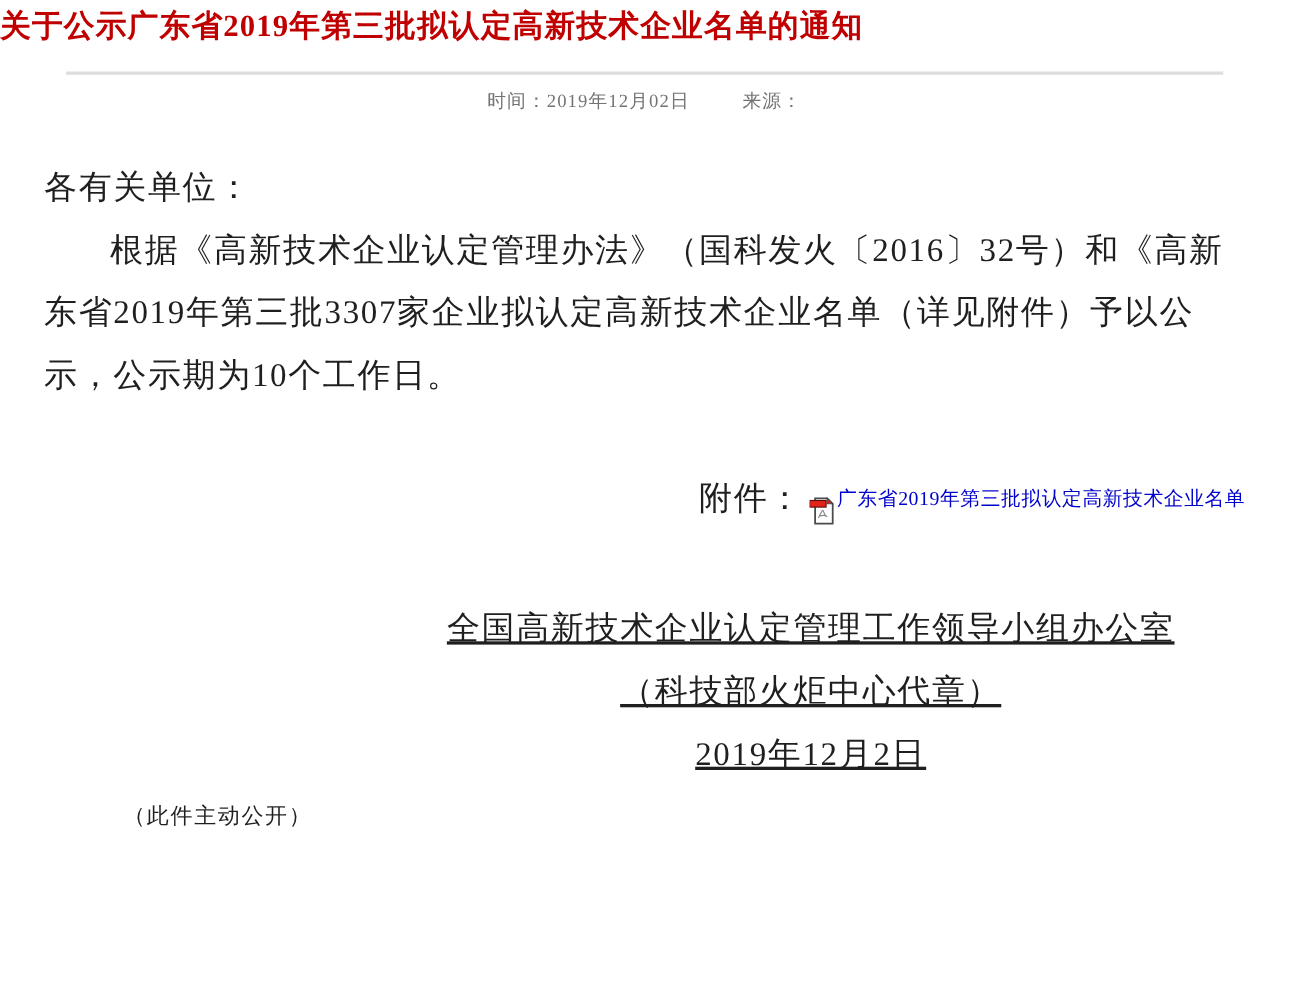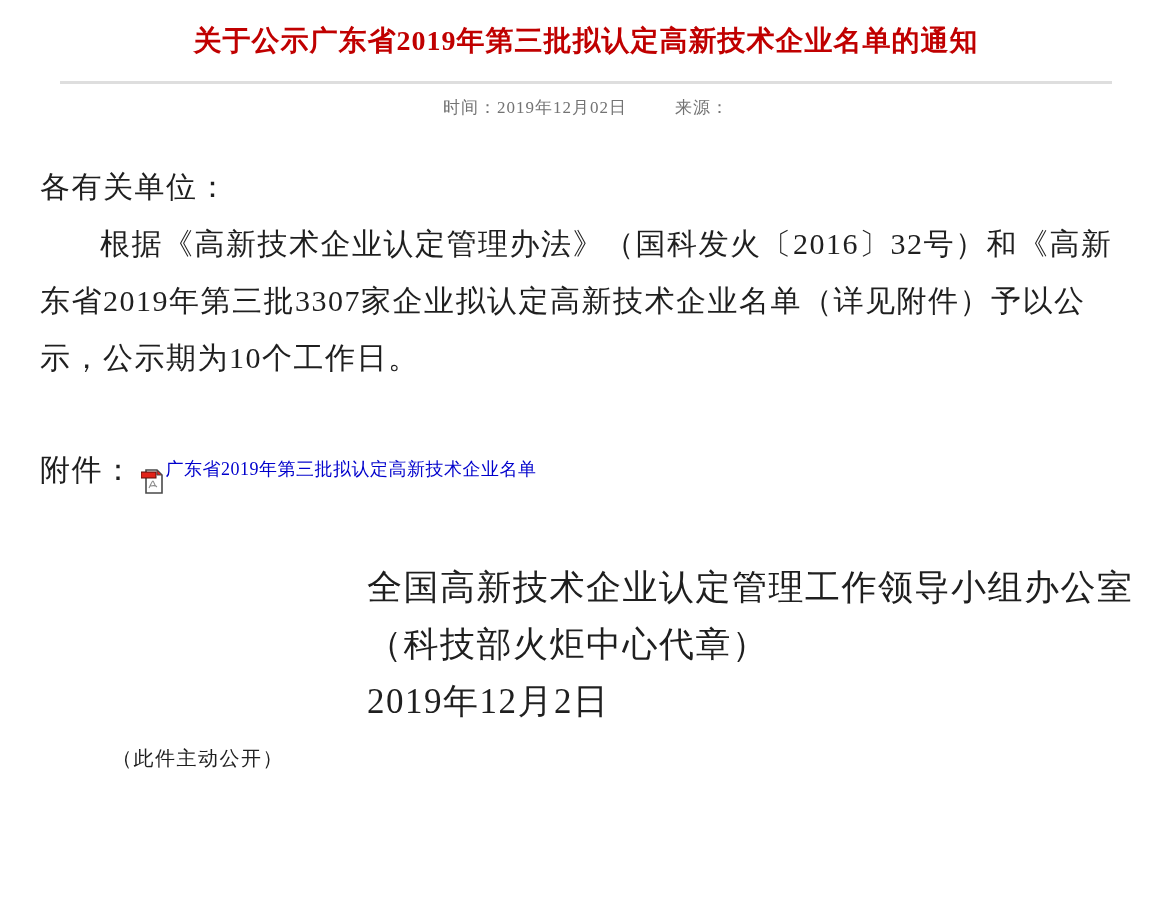--- a/index.html
+++ b/index.html
@@ -6,22 +6,21 @@
   html, body { background: #ffffff; }
   body {
     width: 1172px;
     height: 908px;
     margin: 0 auto;
     font-family: "Liberation Serif", "DejaVu Serif", serif;
     color: #1f1f1f;
     overflow: hidden;
   }
   .doc-title {
-    padding-top: 24px;
-    text-align: center;
+    padding-top: 8px;
     font-size: 28px;
     line-height: 34px;
     font-weight: bold;
     letter-spacing: 1px;
     color: #c00000;
   }
   .divider {
     height: 3px;
     background: #dedede;
     margin: 23px 60px 0 60px;
@@ -45,20 +44,21 @@
   }
   .line { white-space: nowrap; }
   .indent { text-indent: 2em; }
 
   .attachment-row {
     display: flex;
     align-items: center;
     margin-top: 55px;
     line-height: 57px;
     white-space: nowrap;
+    justify-content: flex-end;
   }
   .attachment-label { font-size: 30px; letter-spacing: 1.5px; }
   .pdf-icon {
     display: inline-block;
     width: 24px;
     height: 28px;
     margin: 0 1px 0 6px;
     vertical-align: middle;
     cursor: pointer;
   }
@@ -68,24 +68,25 @@
     color: #0000cc;
     text-decoration: none;
     cursor: pointer;
   }
 
   .signature-block {
     margin-top: 61px;
     margin-left: auto;
     margin-right: 25px;
     width: 740px;
-    text-align: left;
-    font-size: 35px;
+    text-align: center;
+    font-size: 30px;
     line-height: 57px;
     letter-spacing: 1.5px;
+    text-decoration: underline;
   }
   .footer-note {
     margin: 0 40px;
     padding-left: 72px;
     font-size: 20px;
     line-height: 57px;
     letter-spacing: 1.5px;
   }
 </style>
 </head>

